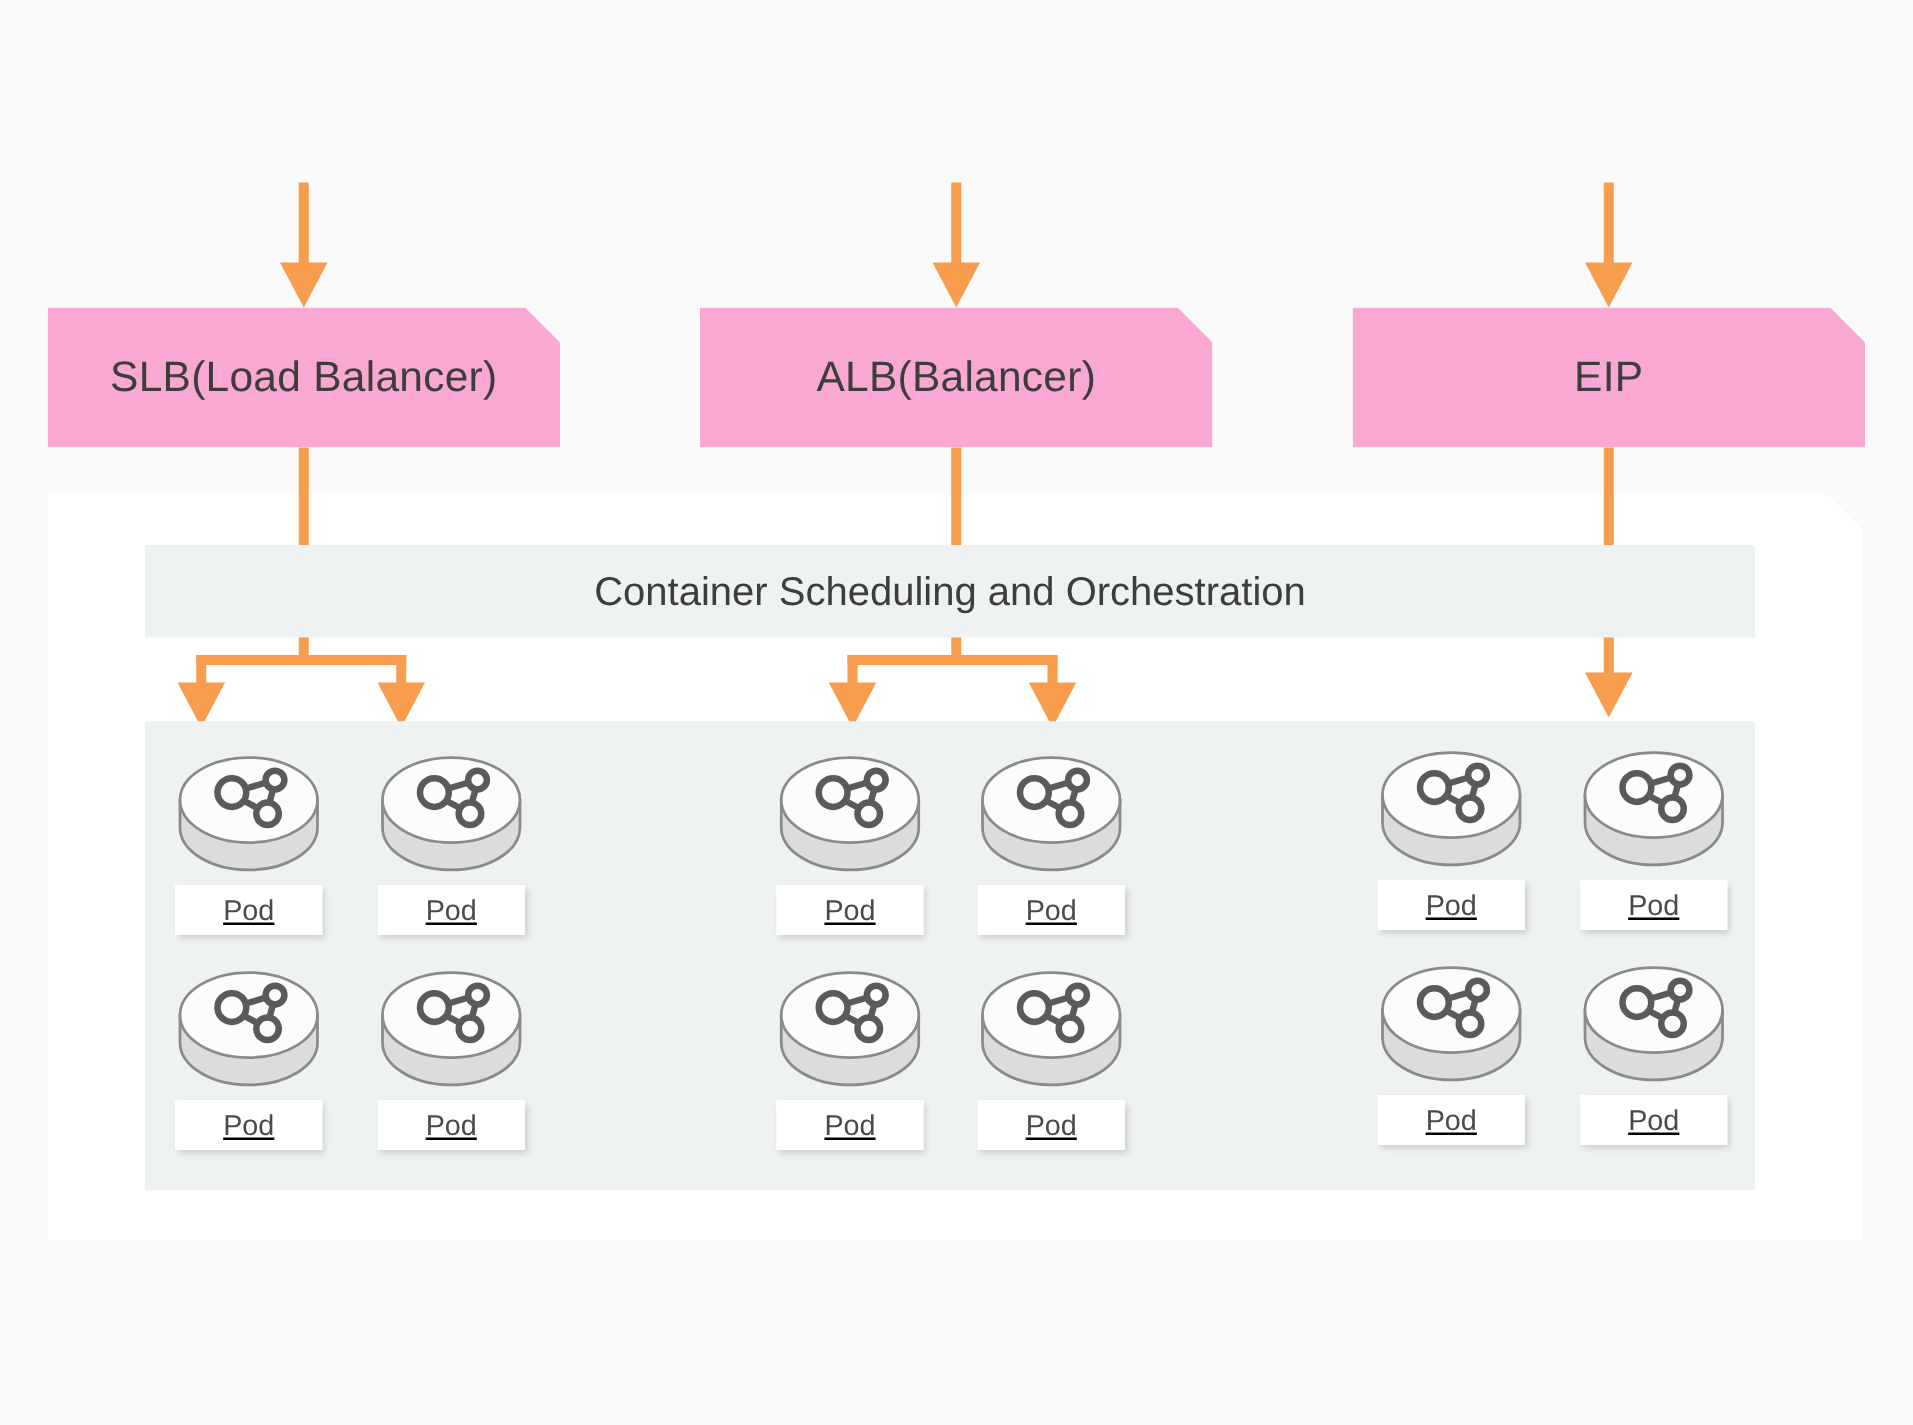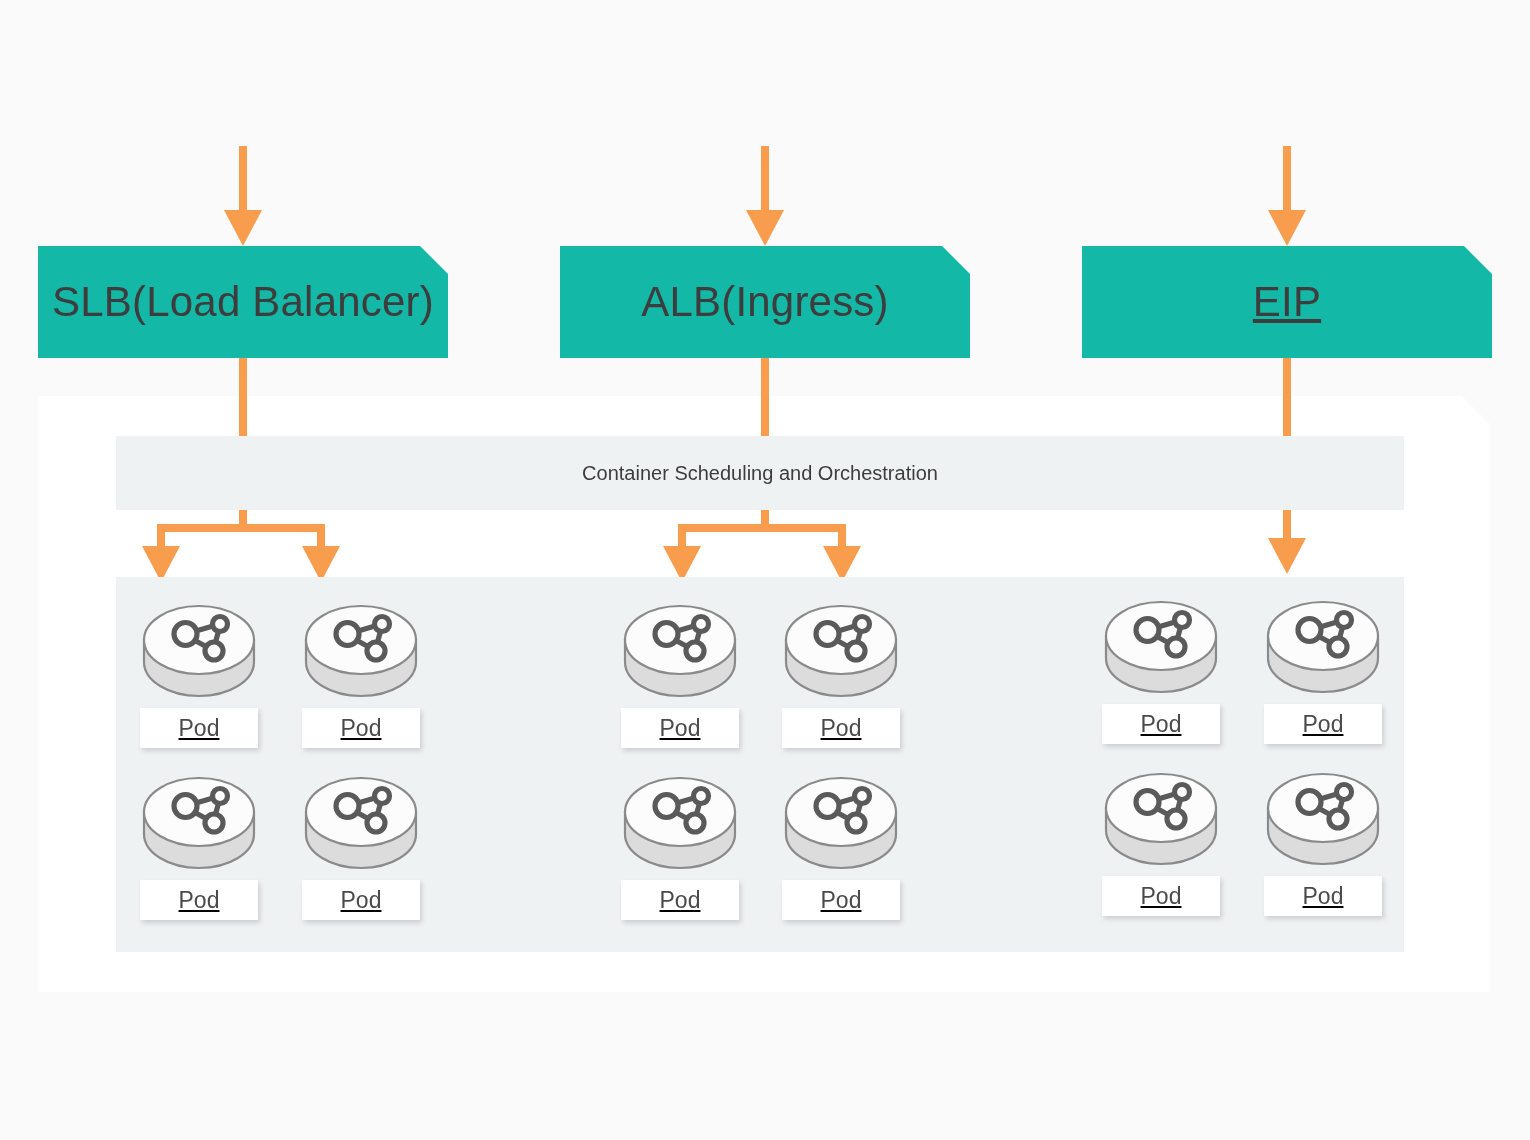--- a/index.html
+++ b/index.html
@@ -8,45 +8,45 @@
     width:1530px; height:1140px;
     background:#FAFAFA;
     font-family:"Liberation Sans","DejaVu Sans",sans-serif;
     overflow:hidden;
   }
   #stage { position:relative; width:1530px; height:1140px; }
 
   
   .entry-box{
     position:absolute;
-    background:#14b8a6;
+    background:#f9a8d4;
     display:flex; align-items:center; justify-content:center;
     color:#3D3D3D;
-    font-size:42px;
+    font-size:34px;
     letter-spacing:.2px;
     clip-path: polygon(0 0, calc(100% - 28px) 0, 100% 28px, 100% 100%, 0 100%);
     filter: drop-shadow(2px 3px 4px rgba(0,0,0,0.13));
   }
 
   
   .cluster-panel{
     position:absolute;
     left:38px; top:396px; width:1452px; height:596px;
     background:#FFFFFF;
     clip-path: polygon(0 0, calc(100% - 28px) 0, 100% 28px, 100% 100%, 0 100%);
     filter: drop-shadow(2px 3px 5px rgba(0,0,0,0.12));
   }
 
   
   .orch-bar{
     position:absolute;
     left:116px; top:436px; width:1288px; height:74px;
     background:#EFF2F3;
     display:flex; align-items:center; justify-content:center;
-    color:#3D3D3D; font-size:20px;
+    color:#3D3D3D; font-size:32px;
   }
 
   
   .pods-region{
     position:absolute;
     left:116px; top:577px; width:1288px; height:375px;
     background:#EFF2F3;
   }
 
   
@@ -88,24 +88,24 @@
   <div class="ah" style="left:746px;top:210px;"></div>
 
   <div class="ln v" style="left:1283px;top:146px;height:72px;"></div>
   <div class="ah" style="left:1268px;top:210px;"></div>
 
   <div class="entry-box" style="left:38px;top:246px;width:410px;height:112px;">
     <span>SLB(Load Balancer)</span>
   </div>
 
   <div class="entry-box" style="left:560px;top:246px;width:410px;height:112px;">
-    <span>ALB(Ingress)</span>
-  </div>
-
-  <div class="entry-box" style="left:1082px;top:246px;width:410px;height:112px;text-decoration:underline;">
+    <span>ALB(Balancer)</span>
+  </div>
+
+  <div class="entry-box" style="left:1082px;top:246px;width:410px;height:112px;">
     <span>EIP</span>
   </div>
 
   <div class="cluster-panel"></div>
 
   <div class="ln v" style="left:239px;top:358px;height:174px;"></div>
   <div class="ln v" style="left:761px;top:358px;height:174px;"></div>
   <div class="ln v" style="left:1283px;top:358px;height:186px;"></div>
 
   <div class="orch-bar">

